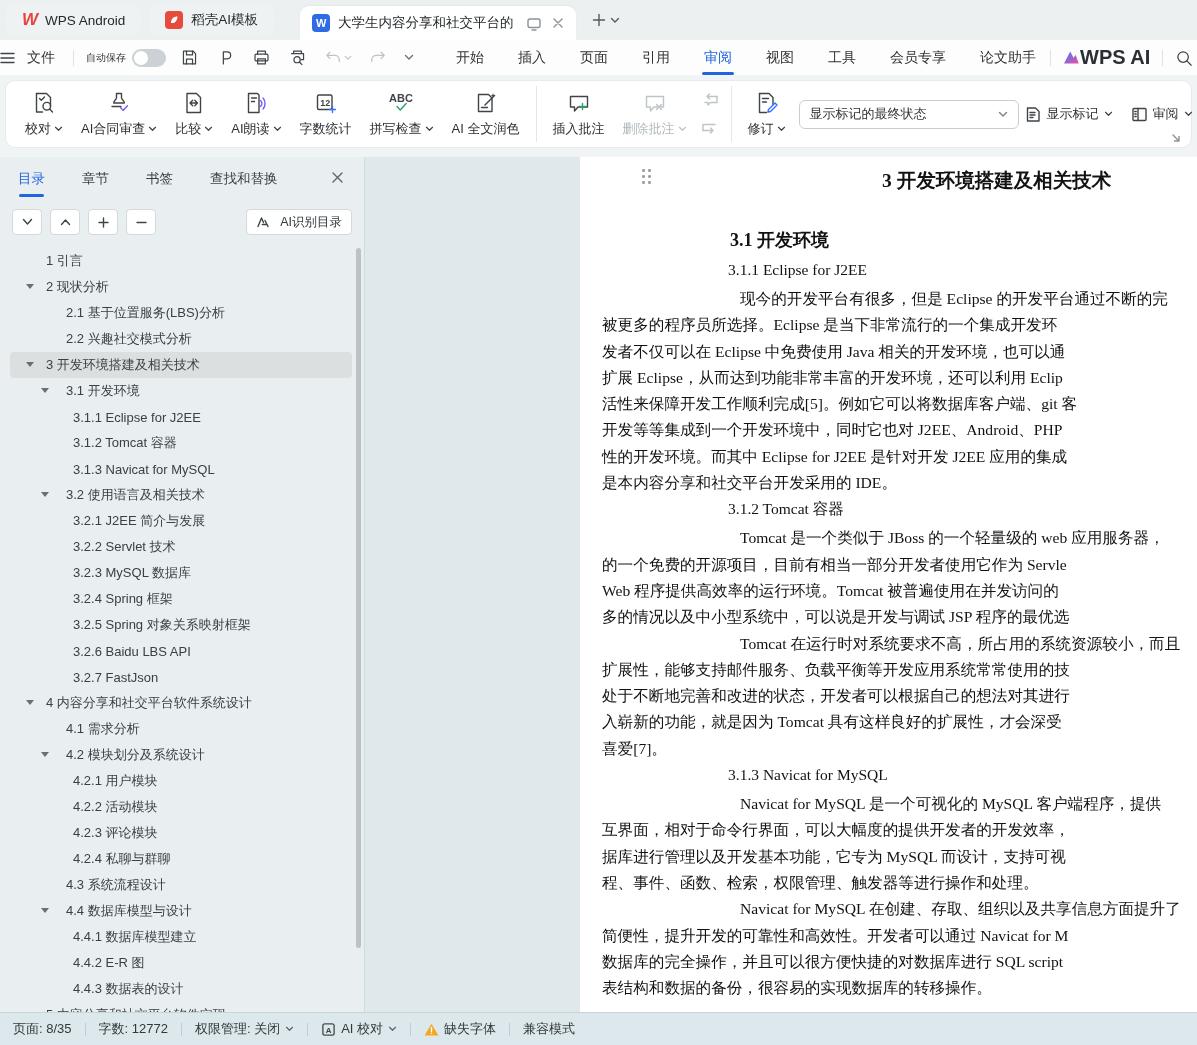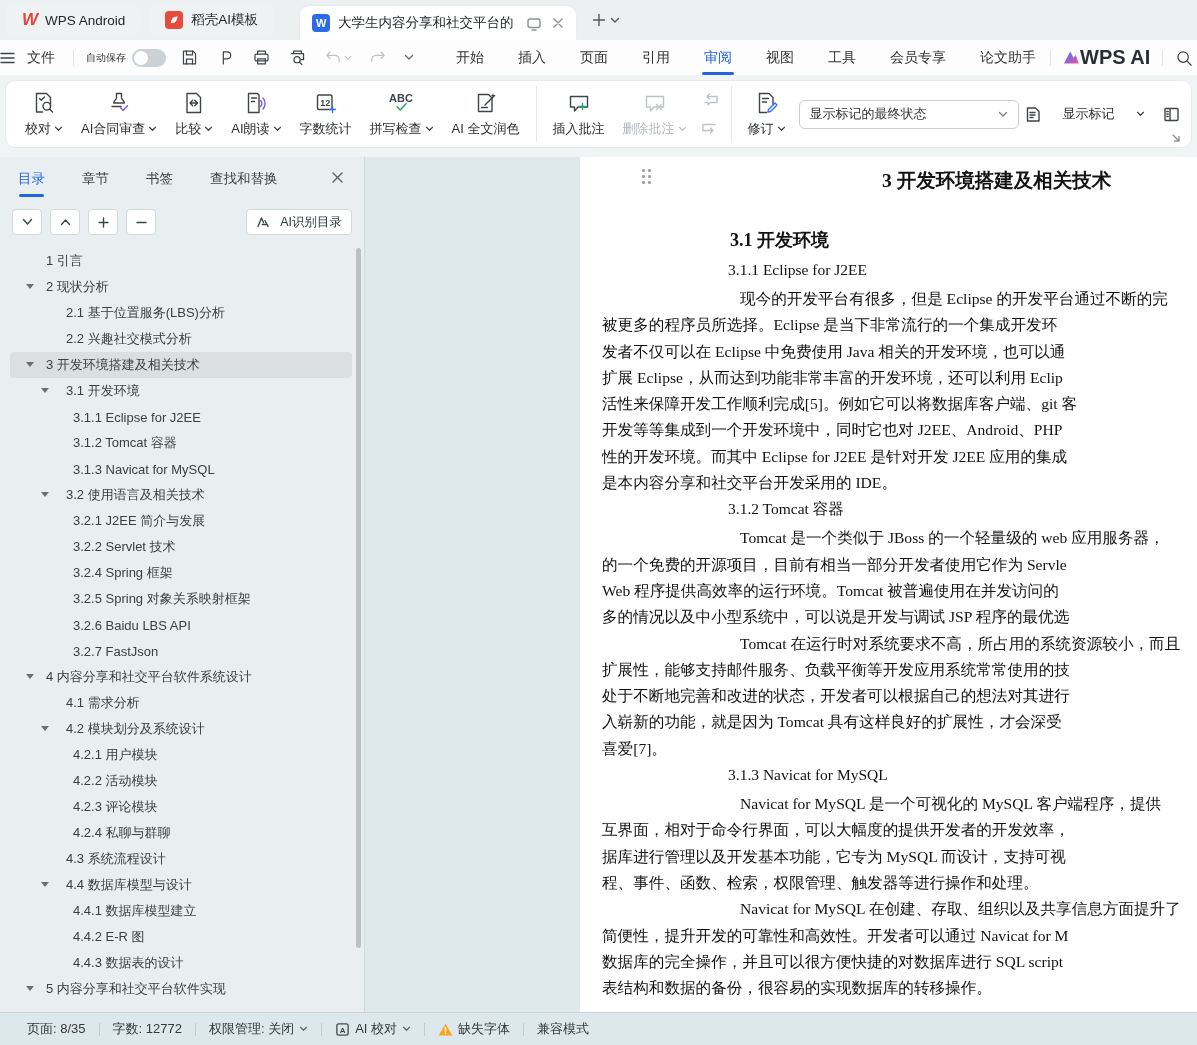--- a/index.html
+++ b/index.html
@@ -51,21 +51,21 @@
   .rbtn{display:flex;flex-direction:column;align-items:center;justify-content:flex-end;gap:5px;
         padding:3px 9px;border-radius:6px;font-size:13px;color:#2b2f33;white-space:nowrap}
   .rbtn .lbl,.hbtn .lbl{display:flex;align-items:center;gap:3px}
   .rbtn.dis,.hbtn.dis{color:#b3b9bd}
   .vdiv{width:1px;height:56px;background:#e4e8ea;margin:0 7px;flex:none}
   .stack{display:flex;flex-direction:column;gap:10px;margin:0 5px}
   .col3{display:flex;flex-direction:row;gap:6px;margin-left:4px}
   .dropdown{width:198px;height:27px;border:1px solid #c6ced2;border-radius:6px;display:flex;
             align-items:center;justify-content:space-between;padding:0 10px;font-size:13px;color:#333}
   .row3{display:flex;align-items:center;gap:18px}
-  .hbtn{display:flex;align-items:center;gap:21px;font-size:13px;color:#2b2f33;white-space:nowrap}
+  .hbtn{display:flex;align-items:center;gap:5px;font-size:13px;color:#2b2f33;white-space:nowrap}
   .expand-corner{position:absolute;right:10px;bottom:4px}
 
   
   .sidebar{position:absolute;left:0;top:157px;width:364px;bottom:32px;background:#e9eff1;
            border-right:1px solid #d2d9db;overflow:hidden}
   .side-tabs{display:flex;align-items:center;gap:37px;padding:13px 0 0 18px;font-size:13.5px;color:#3a3f42}
   .side-tab{position:relative;padding-bottom:9px}
   .side-tab.active{color:#2264e0}
   .side-tab.active::after{content:"";position:absolute;left:1px;right:1px;bottom:0;height:3px;
                           background:#2264e0;border-radius:2px}
@@ -96,21 +96,21 @@
   .dh1{left:0;top:0}.dh2{left:6px;top:0}.dh3{left:0;top:6px}.dh4{left:6px;top:6px}.dh5{left:0;top:12px}.dh6{left:6px;top:12px}
   .dheading1{margin:10px 0 0 302px;font-size:19.5px;font-weight:bold;line-height:28px;white-space:nowrap}
   .dheading2{margin:33px 0 0 150px;font-size:18px;font-weight:bold;line-height:24px;white-space:nowrap}
   .dheading3{margin:7px 0 0 148px;font-size:15.5px;font-weight:normal;line-height:22px;white-space:nowrap}
   .dpara{margin-top:5px}
   .dline{font-size:15.6px;line-height:26.3px;padding-left:22px;white-space:nowrap}
   .dline.ind{padding-left:160px}
 
   
   .statusbar{position:absolute;left:0;bottom:0;right:0;height:32px;background:#dde8ec;
-             border-top:1px solid #c9d4d9;display:flex;align-items:center;padding-left:14px;
+             border-top:1px solid #c9d4d9;display:flex;align-items:center;
              font-size:13px;color:#33383b}
   .st-item{display:flex;align-items:center;gap:5px;padding:0 13px;white-space:nowrap}
   .st-div{width:1px;height:13px;background:#c2ccd1}
 </style>
 </head>
 <body>
 
 <div class="tabbar">
   <div class="tab-pill">
     <span class="w-logo">W</span>
@@ -559,20 +559,23 @@
       </div>
     <div class="orow lv2">
         <span class="tri"></span>
         <span class="otext">3.2 使用语言及相关技术</span>
       </div>
     <div class="orow lv3">
         <span class="otext">3.2.1 J2EE 简介与发展</span>
       </div>
     <div class="orow lv3">
         <span class="otext">3.2.2 Servlet 技术</span>
+      </div>
+    <div class="orow lv3">
+        <span class="otext">3.2.3 MySQL 数据库</span>
       </div>
     <div class="orow lv3">
         <span class="otext">3.2.4 Spring 框架</span>
       </div>
     <div class="orow lv3">
         <span class="otext">3.2.5 Spring 对象关系映射框架</span>
       </div>
     <div class="orow lv3">
         <span class="otext">3.2.6 Baidu LBS API</span>
       </div>

